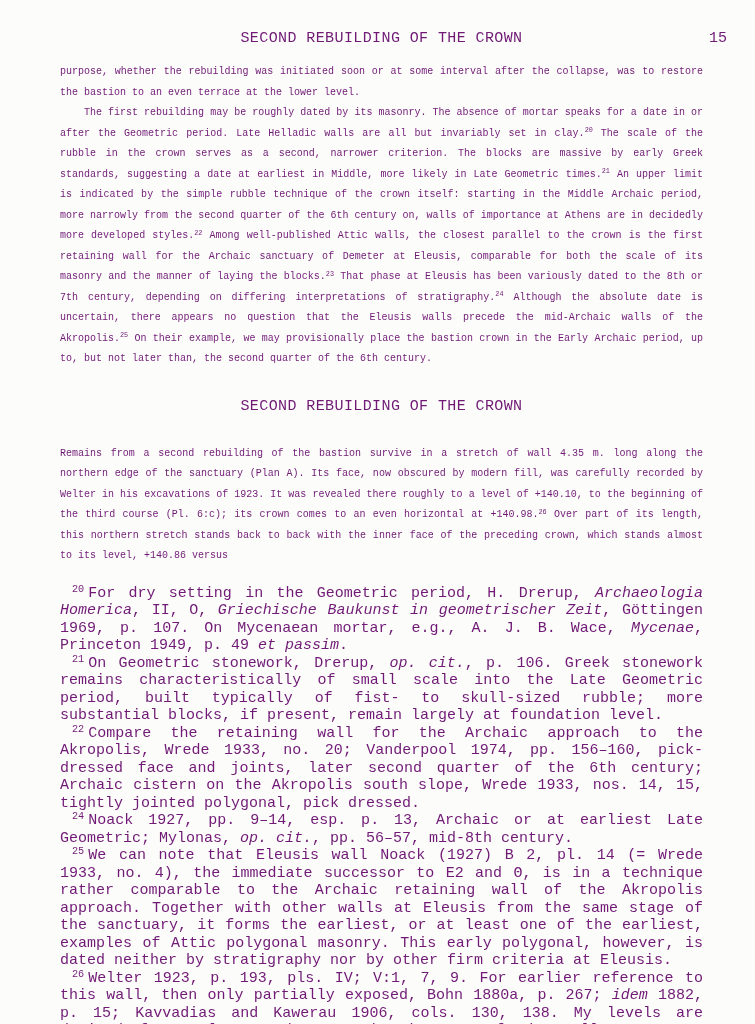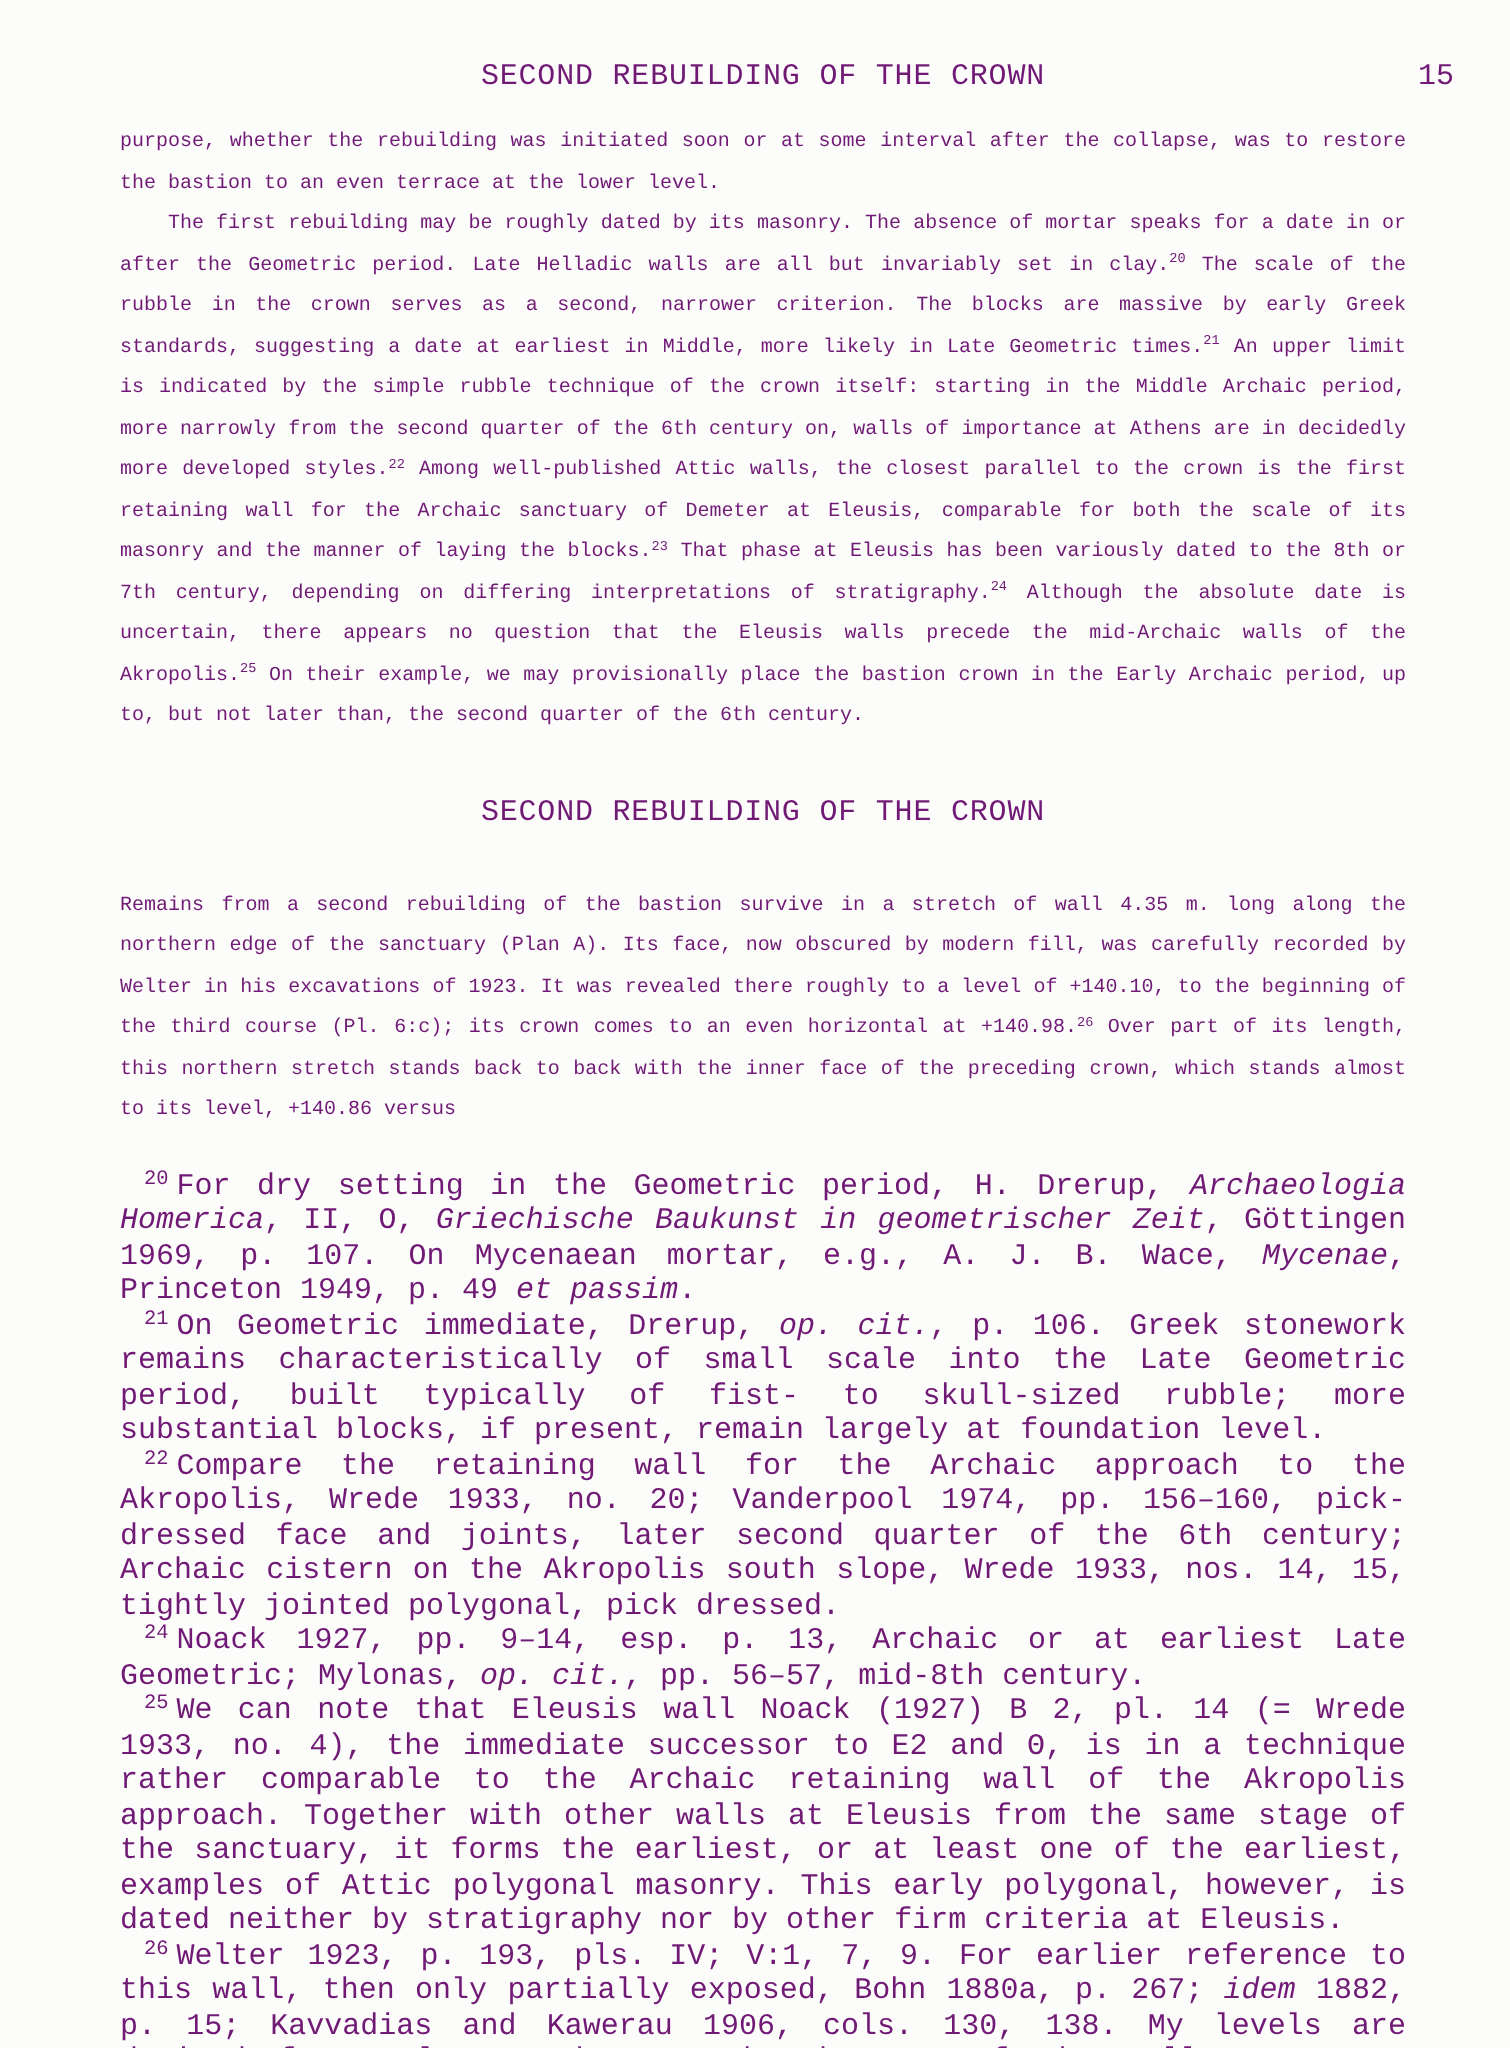--- a/index.html
+++ b/index.html
@@ -73,19 +73,19 @@
 
   <div class="body-text">
       <p class="para"><span>purpose, whether the rebuilding was initiated soon or at some interval after the collapse, was to restore the bastion to an even terrace at the lower level.</span></p>
       <p class="para indent"><span>The first rebuilding may be roughly dated by its masonry. The absence of mortar speaks for a date in or after the Geometric period. Late Helladic walls are all but invariably set in clay.</span><sup class="fn-ref">20</sup><span> The scale of the rubble in the crown serves as a second, narrower criterion. The blocks are massive by early Greek standards, suggesting a date at earliest in Middle, more likely in Late Geometric times.</span><sup class="fn-ref">21</sup><span> An upper limit is indicated by the simple rubble technique of the crown itself: starting in the Middle Archaic period, more narrowly from the second quarter of the 6th century on, walls of importance at Athens are in decidedly more developed styles.</span><sup class="fn-ref">22</sup><span> Among well-published Attic walls, the closest parallel to the crown is the first retaining wall for the Archaic sanctuary of Demeter at Eleusis, comparable for both the scale of its masonry and the manner of laying the blocks.</span><sup class="fn-ref">23</sup><span> That phase at Eleusis has been variously dated to the 8th or 7th century, depending on differing interpretations of stratigraphy.</span><sup class="fn-ref">24</sup><span> Although the absolute date is uncertain, there appears no question that the Eleusis walls precede the mid-Archaic walls of the Akropolis.</span><sup class="fn-ref">25</sup><span> On their example, we may provisionally place the bastion crown in the Early Archaic period, up to, but not later than, the second quarter of the 6th century.</span></p>
       <h2 class="section-heading">SECOND REBUILDING OF THE CROWN</h2>
       <p class="para"><span>Remains from a second rebuilding of the bastion survive in a stretch of wall 4.35 m. long along the northern edge of the sanctuary (Plan A). Its face, now obscured by modern fill, was carefully recorded by Welter in his excavations of 1923. It was revealed there roughly to a level of +140.10, to the beginning of the third course (Pl. 6:c); its crown comes to an even horizontal at +140.98.</span><sup class="fn-ref">26</sup><span> Over part of its length, this northern stretch stands back to back with the inner face of the preceding crown, which stands almost to its level, +140.86 versus</span></p>
     </div>
 
   <div class="footnotes">
       <p class="footnote"><sup class="fn-num">20</sup><span>For dry setting in the Geometric period, H. Drerup, </span><span class="it">Archaeologia Homerica</span><span>, II, O, </span><span class="it">Griechische Baukunst in geometrischer Zeit</span><span>, Göttingen 1969, p. 107. On Mycenaean mortar, e.g., A. J. B. Wace, </span><span class="it">Mycenae</span><span>, Princeton 1949, p. 49 </span><span class="it">et passim</span><span>.</span></p>
-      <p class="footnote"><sup class="fn-num">21</sup><span>On Geometric immediate, Drerup, </span><span class="it">op. cit.</span><span>, p. 106. Greek stonework remains characteristically of small scale into the Late Geometric period, built typically of fist- to skull-sized rubble; more substantial blocks, if present, remain largely at foundation level.</span></p>
+      <p class="footnote"><sup class="fn-num">21</sup><span>On Geometric stonework, Drerup, </span><span class="it">op. cit.</span><span>, p. 106. Greek stonework remains characteristically of small scale into the Late Geometric period, built typically of fist- to skull-sized rubble; more substantial blocks, if present, remain largely at foundation level.</span></p>
       <p class="footnote"><sup class="fn-num">22</sup><span>Compare the retaining wall for the Archaic approach to the Akropolis, Wrede 1933, no. 20; Vanderpool 1974, pp. 156–160, pick-dressed face and joints, later second quarter of the 6th century; Archaic cistern on the Akropolis south slope, Wrede 1933, nos. 14, 15, tightly jointed polygonal, pick dressed.</span></p>
       <p class="footnote"><sup class="fn-num">24</sup><span>Noack 1927, pp. 9–14, esp. p. 13, Archaic or at earliest Late Geometric; Mylonas, </span><span class="it">op. cit.</span><span>, pp. 56–57, mid-8th century.</span></p>
       <p class="footnote"><sup class="fn-num">25</sup><span>We can note that Eleusis wall Noack (1927) B 2, pl. 14 (= Wrede 1933, no. 4), the immediate successor to E2 and Θ, is in a technique rather comparable to the Archaic retaining wall of the Akropolis approach. Together with other walls at Eleusis from the same stage of the sanctuary, it forms the earliest, or at least one of the earliest, examples of Attic polygonal masonry. This early polygonal, however, is dated neither by stratigraphy nor by other firm criteria at Eleusis.</span></p>
       <p class="footnote"><sup class="fn-num">26</sup><span>Welter 1923, p. 193, pls. IV; V:1, 7, 9. For earlier reference to this wall, then only partially exposed, Bohn 1880a, p. 267; </span><span class="it">idem</span><span> 1882, p. 15; Kavvadias and Kawerau 1906, cols. 130, 138. My levels are derived from Balanos, who records the top of the wall as −1.237 relative to the Nike Temple euthynteria (e.g., Pl. 7).</span></p>
     </div>
 </div>
 
 </body></html>

